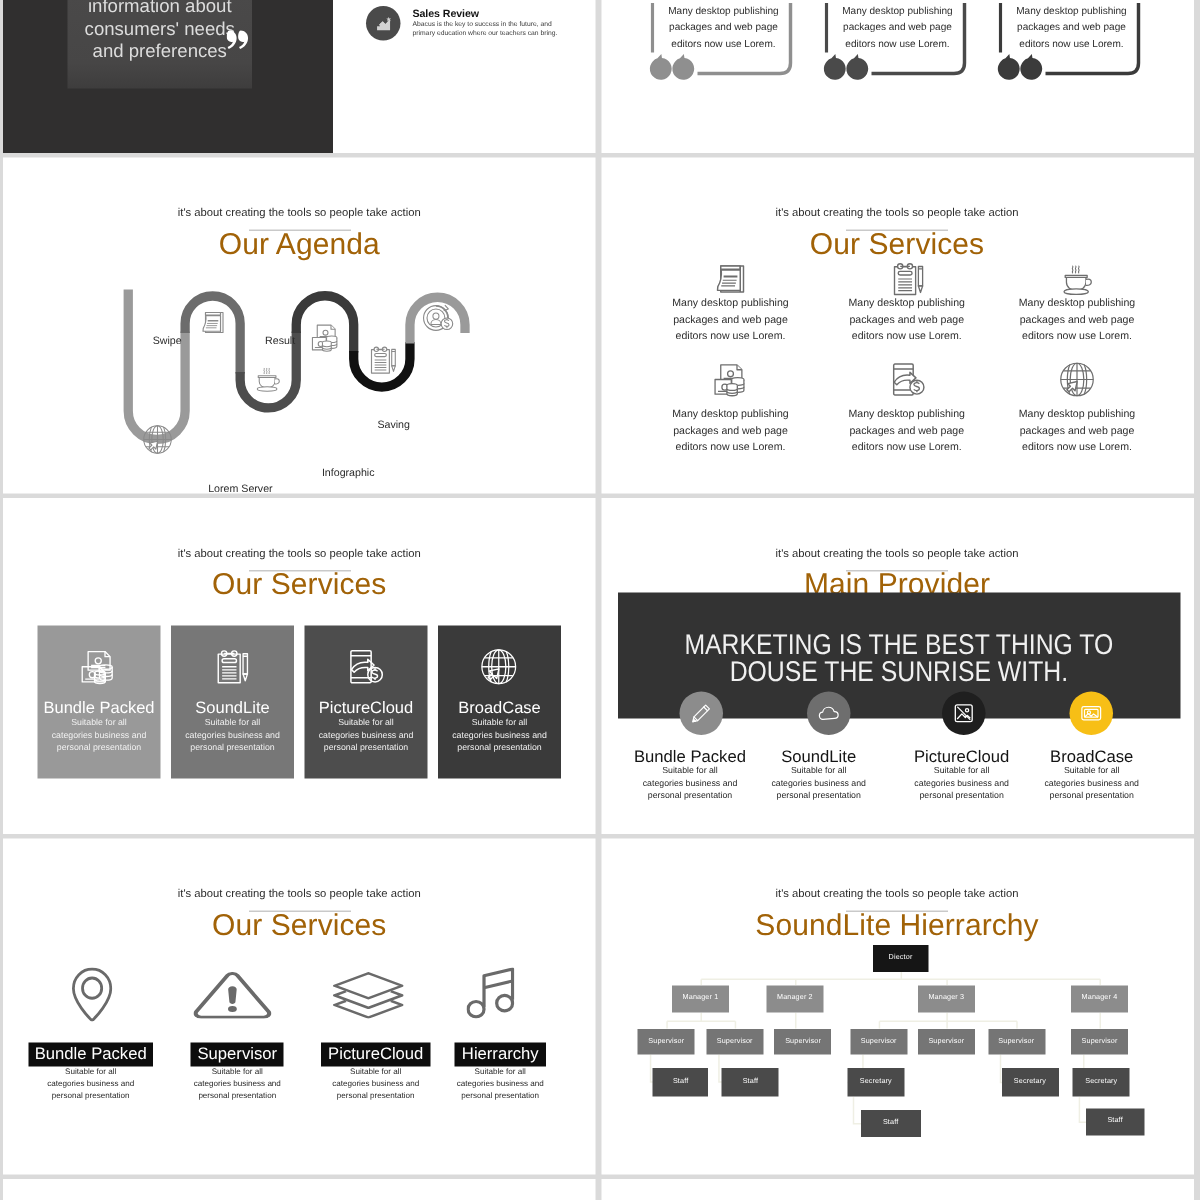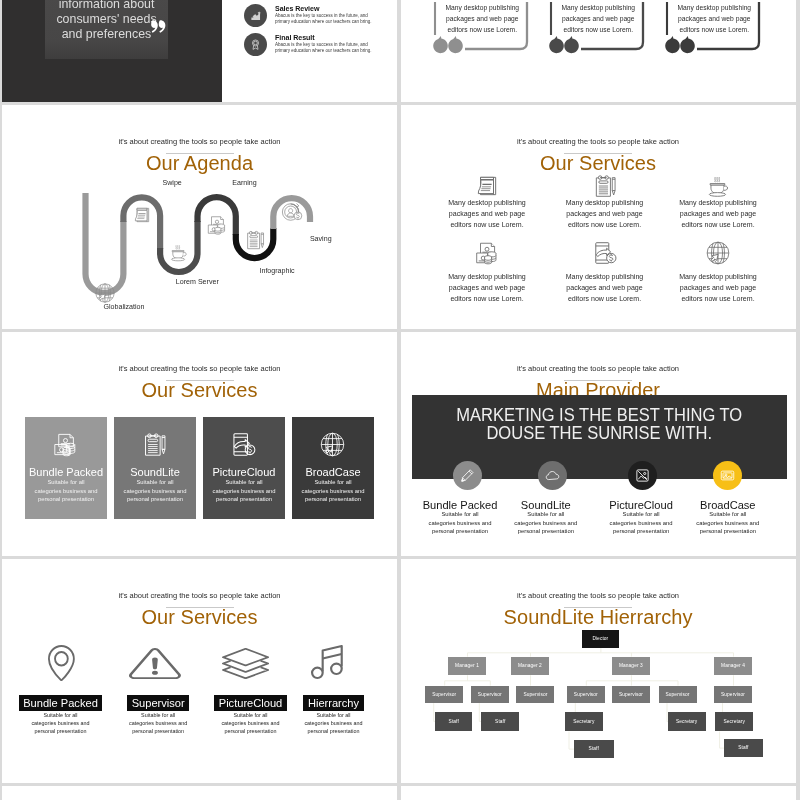--- a/index.html
+++ b/index.html
@@ -6,32 +6,32 @@
   body{width:800px;height:800px;background:#dadada;font-family:"Liberation Sans",sans-serif;overflow:hidden;}
   .grid{position:absolute;left:2px;top:-122px;width:796px;height:1100px;}
   .slide{position:absolute;background:#fff;width:395px;height:223.5px;overflow:hidden;}
   .c0{left:0;} .c1{left:398.5px;}
   .r0{top:0;} .r1{top:227px;} .r2{top:454px;} .r3{top:681px;} .r4{top:908px;}
   .hdr{position:absolute;left:0;right:0;top:0;text-align:center;}
   .title{position:absolute;left:0;right:0;top:12px;font-size:20px;color:#a16207;font-weight:400;letter-spacing:0.05px;line-height:24px;margin-top:34px;}
   .subtitle{position:absolute;left:0;right:0;top:32px;font-size:7.5px;color:#2b2b2b;line-height:10px;}
   .rule{position:absolute;left:50%;margin-left:-34px;top:47.6px;width:68px;height:1px;background:#c9c9c9;}
   .abs{position:absolute;left:0;top:0;}
-  .ag-lab{position:absolute;width:80px;text-align:right;font-size:7.1px;color:#2b2b2b;line-height:14px;}
+  .ag-lab{position:absolute;width:80px;text-align:left;font-size:7.1px;color:#2b2b2b;line-height:14px;margin-top:44px;}
   .ag-ico{position:absolute;color:#8a8a8a;}
   .sv6-ico{position:absolute;color:#6e6e6e;}
   .sv6-txt{position:absolute;width:120px;text-align:center;font-size:7.05px;color:#2d2d2d;line-height:10.7px;}
   
   .sv4-card{position:absolute;top:84.8px;width:82px;height:101.8px;}
   .sv4-ico{position:absolute;left:27px;top:14.7px;color:#ffffff;--icbg:transparent;}
   .sv4-lab{position:absolute;left:0;top:49px;width:82px;text-align:center;color:#fff;font-size:11px;line-height:13px;}
   .sv4-body{position:absolute;left:1px;top:61px;width:80px;text-align:center;color:#f2f2f2;font-size:5.85px;line-height:8.8px;}
   
   .mp-banner{position:absolute;left:11.9px;top:62.9px;width:374.5px;height:84.6px;background:#333333;color:#f0f0f0;
-     font-size:19px;line-height:18.6px;text-align:center;padding-top:11px;box-sizing:border-box;}
+     font-size:19px;line-height:18.6px;text-align:center;padding-top:27px;box-sizing:border-box;}
   .mp-banner>div{transform:scaleX(0.87);}
   .mp-circ{position:absolute;top:129px;width:29px;height:29px;border-radius:50%;display:flex;align-items:center;justify-content:center;color:#fff;--icbg:transparent;}
   .mp-lab{position:absolute;top:167px;width:120px;text-align:center;font-size:11.1px;color:#141414;line-height:13px;}
   .mp-body{position:absolute;top:178px;width:120px;text-align:center;font-size:5.85px;color:#262626;line-height:8.6px;}
   
   .sl-ico{position:absolute;color:#6a6a6a;--icbg:transparent;}
   .sl-tagwrap{position:absolute;top:134px;width:120px;text-align:center;}
   .sl-tag{display:inline-block;background:#0d0d0d;color:#fff;font-size:11.1px;line-height:16.4px;padding:0 4.5px;}
   .sl-body{position:absolute;top:152px;width:120px;text-align:center;font-size:5.4px;color:#262626;line-height:8.2px;}
   
@@ -257,36 +257,20 @@
               <path d="M17.9 3.9l0.7 2 2.1 0.1-1.6 1.3 0.6 2-1.8-1.1-1.8 1.1 0.6-2-1.6-1.3 2.1-0.1z"></path>
             </g>
           </svg>
     </div>
     <div class="q-txt">
       <div class="q-h">Sales Review</div>
       <div class="q-b">Abacus is the key to success in the future, and</div>
       <div class="q-b">primary education where our teachers can bring.</div>
     </div>
   </div>
-  <div class="q-item" style="top:155px">
-    <div class="q-circ">
-      <svg viewBox="0 0 24 24" width="13" height="13">
-            <g fill="none" stroke="#cfcfcf" stroke-width="1.5">
-              <circle cx="12" cy="9.2" r="5.6"></circle>
-              <circle cx="12" cy="9.2" r="3.4"></circle>
-              <path d="M8.6 13.6L7.4 21l4.6-2.4L16.6 21l-1.2-7.4" stroke-linejoin="round"></path>
-            </g>
-          </svg>
-    </div>
-    <div class="q-txt">
-      <div class="q-h">Final Result</div>
-      <div class="q-b">Abacus is the key to success in the future, and</div>
-      <div class="q-b">primary education where our teachers can bring.</div>
-    </div>
-  </div>
 </div>
 
 <div class="slide c1 r0">
   <div class="bub" style="left:14.8px">
     <svg width="116" height="60" viewBox="0 0 116 60">
       <path d="M20 -6 L20 33" stroke="#8f8f8f" stroke-width="2.1" fill="none"></path>
       <path d="M112 -6 L112 40 Q112 47 105 47 L50 47" stroke="#8f8f8f" stroke-width="2.3" fill="none"></path>
       <path d="M23.3 36.9 l2.6 -2.9 l0.4 2.6 a7.3 7.3 0 1 1 -3.0 0.3 z" fill="#8f8f8f"></path>
       <path d="M38.3 36.9 l2.6 -2.9 l0.4 2.6 a7.3 7.3 0 1 1 -3.0 0.3 z" fill="#8f8f8f"></path>
     </svg>
@@ -357,21 +341,21 @@
         <use href="#ic-globe-cursor"></use>
       </svg>
   <div class="ag-lab" style="left:99.8px;top:71.0px">Swipe</div>
   <svg class="ag-ico" viewBox="0 0 48 48" style="left:130.0px;top:100.0px" width="20" height="20">
         <use href="#ic-newspaper"></use>
       </svg>
   <div class="ag-lab" style="left:136.8px;top:170.0px">Lorem Server</div>
   <svg class="ag-ico" viewBox="0 0 48 48" style="left:166.3px;top:136.5px" width="21" height="21">
         <use href="#ic-coffee"></use>
       </svg>
-  <div class="ag-lab" style="left:174.7px;top:71.0px">Earning</div>
+  <div class="ag-lab" style="left:174.7px;top:71.0px">Result</div>
   <svg class="ag-ico" viewBox="0 0 48 48" style="left:203.7px;top:109.0px" width="22" height="22">
         <use href="#ic-money"></use>
       </svg>
   <div class="ag-lab" style="left:212.6px;top:158.5px">Infographic</div>
   <svg class="ag-ico" viewBox="0 0 48 48" style="left:241.6px;top:124.0px" width="22" height="22">
         <use href="#ic-clipboard"></use>
       </svg>
   <div class="ag-lab" style="left:249.6px;top:127.0px">Saving</div>
   <svg class="ag-ico" viewBox="0 0 48 48" style="left:278.6px;top:96.0px" width="22" height="22">
         <use href="#ic-saving"></use>

